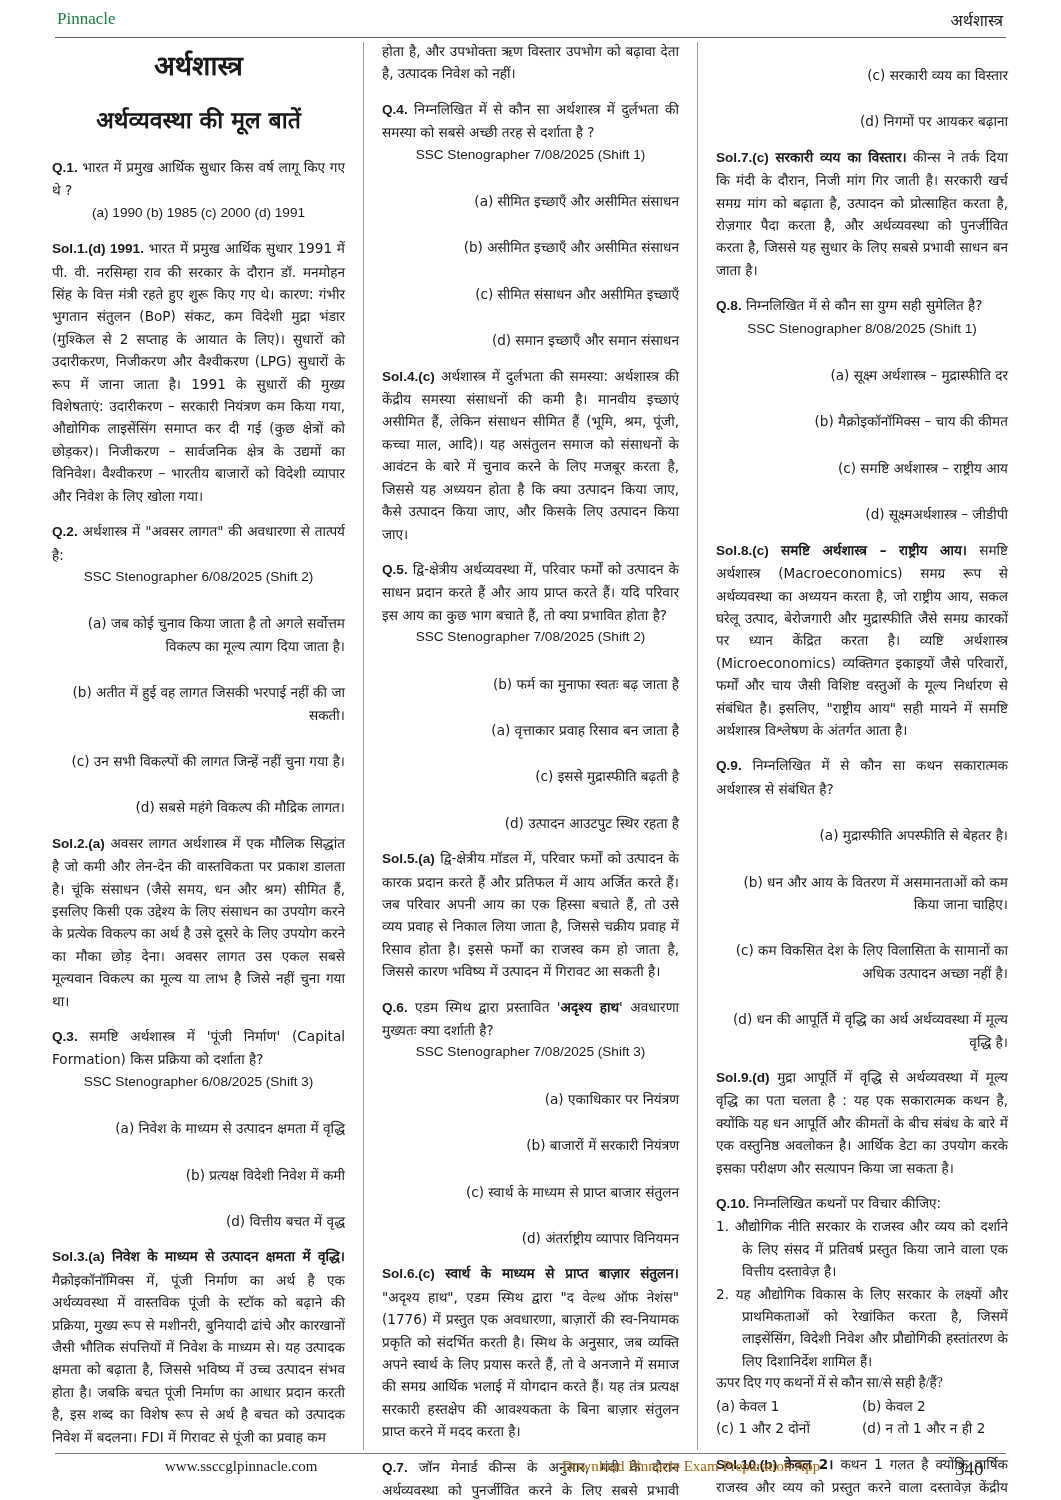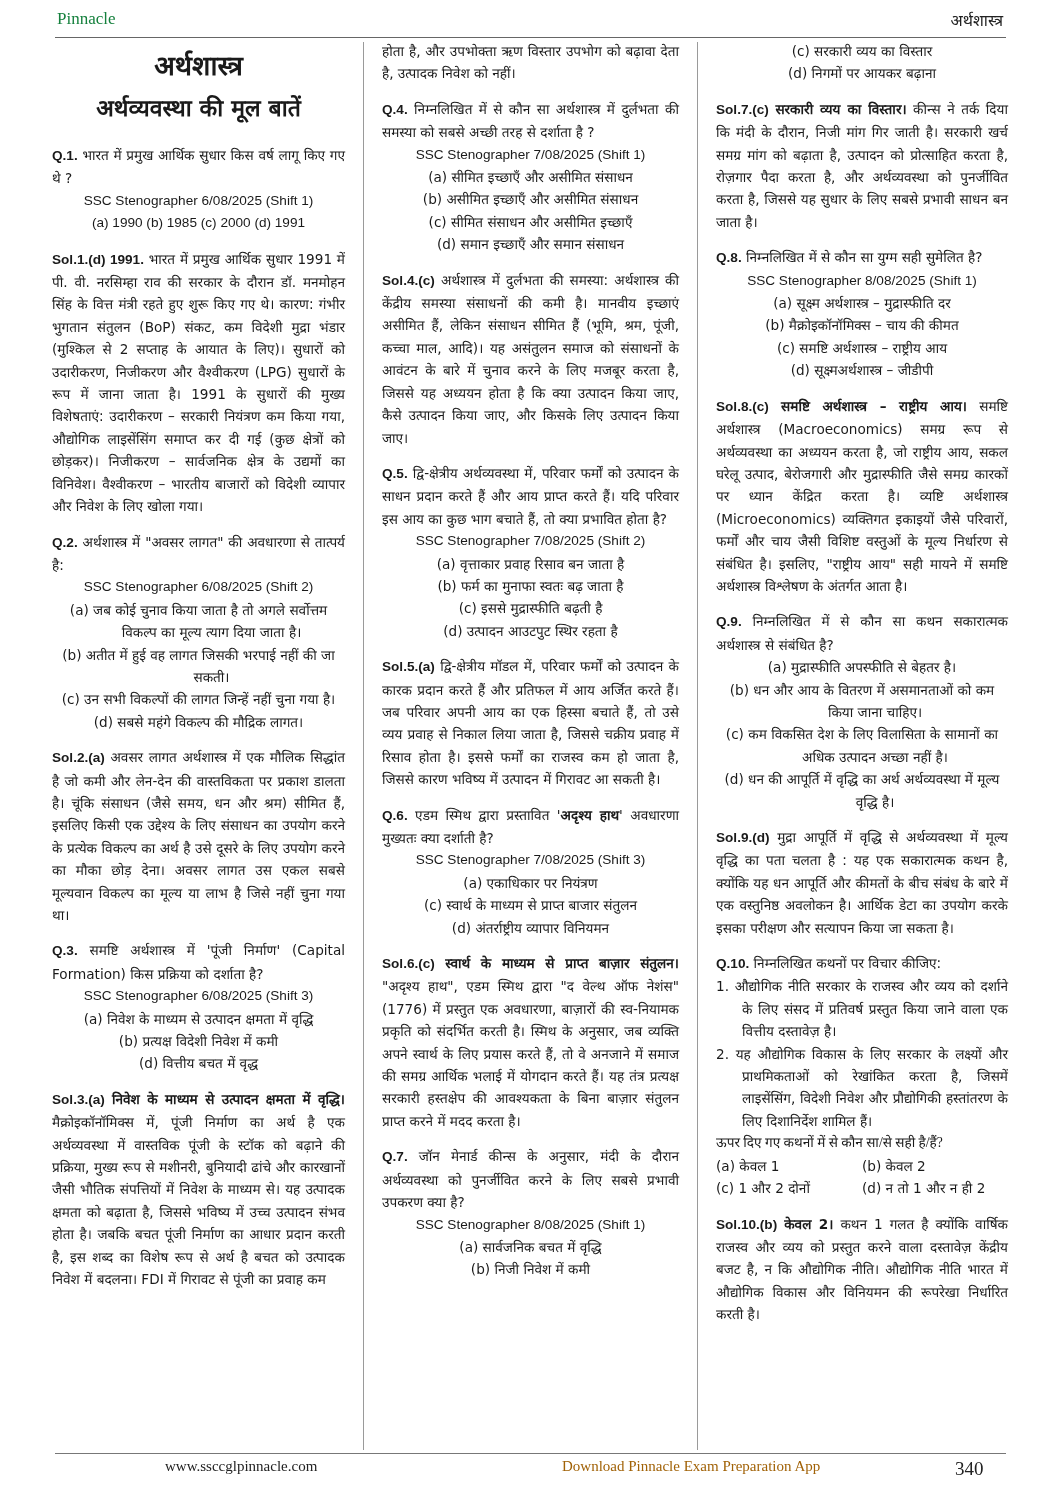--- a/index.html
+++ b/index.html
@@ -11,25 +11,25 @@
   .ftr-line { position:absolute; left:55px; right:55px; top:1453px; height:0; border-top:1.5px solid #777; }
   .ftr-left { position:absolute; left:165px; top:1458px; font-family:"Liberation Serif", serif; font-size:15px; color:#222;text-align:center; }
   .ftr-mid { position:absolute; left:562px; top:1458px; font-family:"Liberation Serif", serif; font-size:15px; color:#a16207; }
   .ftr-page { position:absolute; left:955px; top:1458px; font-family:"Liberation Serif", serif; font-size:19px; color:#222; }
   .vline { position:absolute; top:42px; height:1408px; width:0; border-left:1.2px solid #9a9a9a; }
   .col { position:absolute; top:40px; font-size:13.6px; line-height:22.4px; text-align:justify; }
   .c1 { left:52px; width:293px; }
   .c2 { left:382px; width:297px; }
   .c3 { left:716px; width:292px; }
   .title1 { text-align:center; font-size:27px; font-weight:bold; line-height:40px; margin-top:6px; }
-  .title2 { text-align:center; font-size:23px; font-weight:bold; line-height:36px; margin:4px 0 18px; }
+  .title2 { text-align:center; font-size:23px; font-weight:bold; line-height:36px; margin:16px 0 18px; }
   .block { margin:0 0 13px 0; }
   .q-label, .s-label { font-weight:bold; font-family:"Liberation Sans", sans-serif; }
   .exam { font-family:"Liberation Sans", sans-serif; text-align:center; }
-  .opt { padding-left:26px; text-indent:-26px; text-align:center; }
+  .opt { padding-left:26px; text-indent:-26px; text-align:right;margin-top:24px; }
   .opt2 { display:flex; }
   .opt2 span { flex:0 0 50%; }
   .bold { font-weight:bold; }
   .stmt { padding-left:26px; text-indent:-26px; }
 </style>
 </head>
 <body>
 
 <div>
   <div class="hdr-left">Pinnacle</div>
@@ -39,21 +39,20 @@
 
 <div class="vline" style="left:363px;"></div>
 <div class="vline" style="left:697px;"></div>
 
 <div class="col c1">
   <div class="title1">अर्थशास्त्र</div>
   <div class="title2">अर्थव्यवस्था की मूल बातें</div>
 
   <div class="block">
     <div><span class="q-label">Q.1.</span> <span>भारत में प्रमुख आर्थिक सुधार किस वर्ष लागू किए गए थे ?</span></div>
-    <div class="exam">SSC Stenographer 6/08/2025 (Shift 1)</div>
     <div class="exam">(a) 1990 (b) 1985  (c) 2000  (d) 1991</div>
   </div>
   <div class="block">
     <span class="s-label">Sol.1.(d) 1991.</span> <span>भारत में प्रमुख आर्थिक सुधार 1991 में पी. वी. नरसिम्हा राव की सरकार के दौरान डॉ. मनमोहन सिंह के वित्त मंत्री रहते हुए शुरू किए गए थे। कारण: गंभीर भुगतान संतुलन (BoP) संकट, कम विदेशी मुद्रा भंडार (मुश्किल से 2 सप्ताह के आयात के लिए)। सुधारों को उदारीकरण, निजीकरण और वैश्वीकरण (LPG) सुधारों के रूप में जाना जाता है। 1991 के सुधारों की मुख्य विशेषताएं: उदारीकरण – सरकारी नियंत्रण कम किया गया, औद्योगिक लाइसेंसिंग समाप्त कर दी गई (कुछ क्षेत्रों को छोड़कर)। निजीकरण – सार्वजनिक क्षेत्र के उद्यमों का विनिवेश। वैश्वीकरण – भारतीय बाजारों को विदेशी व्यापार और निवेश के लिए खोला गया।</span>
   </div>
 
   <div class="block">
     <div><span class="q-label">Q.2.</span> <span>अर्थशास्त्र में "अवसर लागत" की अवधारणा से तात्पर्य है:</span></div>
     <div class="exam">SSC Stenographer 6/08/2025 (Shift 2)</div>
     <div class="opt">(a) जब कोई चुनाव किया जाता है तो अगले सर्वोत्तम विकल्प का मूल्य त्याग दिया जाता है।</div>
@@ -88,33 +87,34 @@
     <div class="opt">(c) सीमित संसाधन और असीमित इच्छाएँ</div>
     <div class="opt">(d) समान इच्छाएँ और समान संसाधन</div>
   </div>
   <div class="block">
     <span class="s-label">Sol.4.(c)</span> <span>अर्थशास्त्र में दुर्लभता की समस्या: अर्थशास्त्र की केंद्रीय समस्या संसाधनों की कमी है। मानवीय इच्छाएं असीमित हैं, लेकिन संसाधन सीमित हैं (भूमि, श्रम, पूंजी, कच्चा माल, आदि)। यह असंतुलन समाज को संसाधनों के आवंटन के बारे में चुनाव करने के लिए मजबूर करता है, जिससे यह अध्ययन होता है कि क्या उत्पादन किया जाए, कैसे उत्पादन किया जाए, और किसके लिए उत्पादन किया जाए।</span>
   </div>
 
   <div class="block">
     <div><span class="q-label">Q.5.</span> <span>द्वि-क्षेत्रीय अर्थव्यवस्था में, परिवार फर्मों को उत्पादन के साधन प्रदान करते हैं और आय प्राप्त करते हैं। यदि परिवार इस आय का कुछ भाग बचाते हैं, तो क्या प्रभावित होता है?</span></div>
     <div class="exam">SSC Stenographer 7/08/2025 (Shift 2)</div>
+    <div class="opt">(b) फर्म का मुनाफा स्वतः बढ़ जाता है</div>
     <div class="opt">(a) वृत्ताकार प्रवाह रिसाव बन जाता है</div>
-    <div class="opt">(b) फर्म का मुनाफा स्वतः बढ़ जाता है</div>
     <div class="opt">(c) इससे मुद्रास्फीति बढ़ती है</div>
     <div class="opt">(d) उत्पादन आउटपुट स्थिर रहता है</div>
   </div>
   <div class="block">
     <span class="s-label">Sol.5.(a)</span> <span>द्वि-क्षेत्रीय मॉडल में, परिवार फर्मों को उत्पादन के कारक प्रदान करते हैं और प्रतिफल में आय अर्जित करते हैं। जब परिवार अपनी आय का एक हिस्सा बचाते हैं, तो उसे व्यय प्रवाह से निकाल लिया जाता है, जिससे चक्रीय प्रवाह में रिसाव होता है। इससे फर्मों का राजस्व कम हो जाता है, जिससे कारण भविष्य में उत्पादन में गिरावट आ सकती है।</span>
   </div>
 
   <div class="block">
     <div><span class="q-label">Q.6.</span> <span>एडम स्मिथ द्वारा प्रस्तावित '</span><span class="bold">अदृश्य हाथ</span><span>' अवधारणा मुख्यतः क्या दर्शाती है?</span></div>
     <div class="exam">SSC Stenographer 7/08/2025 (Shift 3)</div>
     <div class="opt">(a) एकाधिकार पर नियंत्रण</div>
+    <div class="opt">(b) बाजारों में सरकारी नियंत्रण</div>
     <div class="opt">(c) स्वार्थ के माध्यम से प्राप्त बाजार संतुलन</div>
     <div class="opt">(d) अंतर्राष्ट्रीय व्यापार विनियमन</div>
   </div>
   <div class="block">
     <span class="s-label">Sol.6.(c)</span> <span class="bold">स्वार्थ के माध्यम से प्राप्त बाज़ार संतुलन।</span> <span>"अदृश्य हाथ", एडम स्मिथ द्वारा "द वेल्थ ऑफ नेशंस" (1776) में प्रस्तुत एक अवधारणा, बाज़ारों की स्व-नियामक प्रकृति को संदर्भित करती है। स्मिथ के अनुसार, जब व्यक्ति अपने स्वार्थ के लिए प्रयास करते हैं, तो वे अनजाने में समाज की समग्र आर्थिक भलाई में योगदान करते हैं। यह तंत्र प्रत्यक्ष सरकारी हस्तक्षेप की आवश्यकता के बिना बाज़ार संतुलन प्राप्त करने में मदद करता है।</span>
   </div>
 
   <div class="block">
     <div><span class="q-label">Q.7.</span> <span>जॉन मेनार्ड कीन्स के अनुसार, मंदी के दौरान अर्थव्यवस्था को पुनर्जीवित करने के लिए सबसे प्रभावी उपकरण क्या है?</span></div>
     <div class="exam">SSC Stenographer 8/08/2025 (Shift 1)</div>

